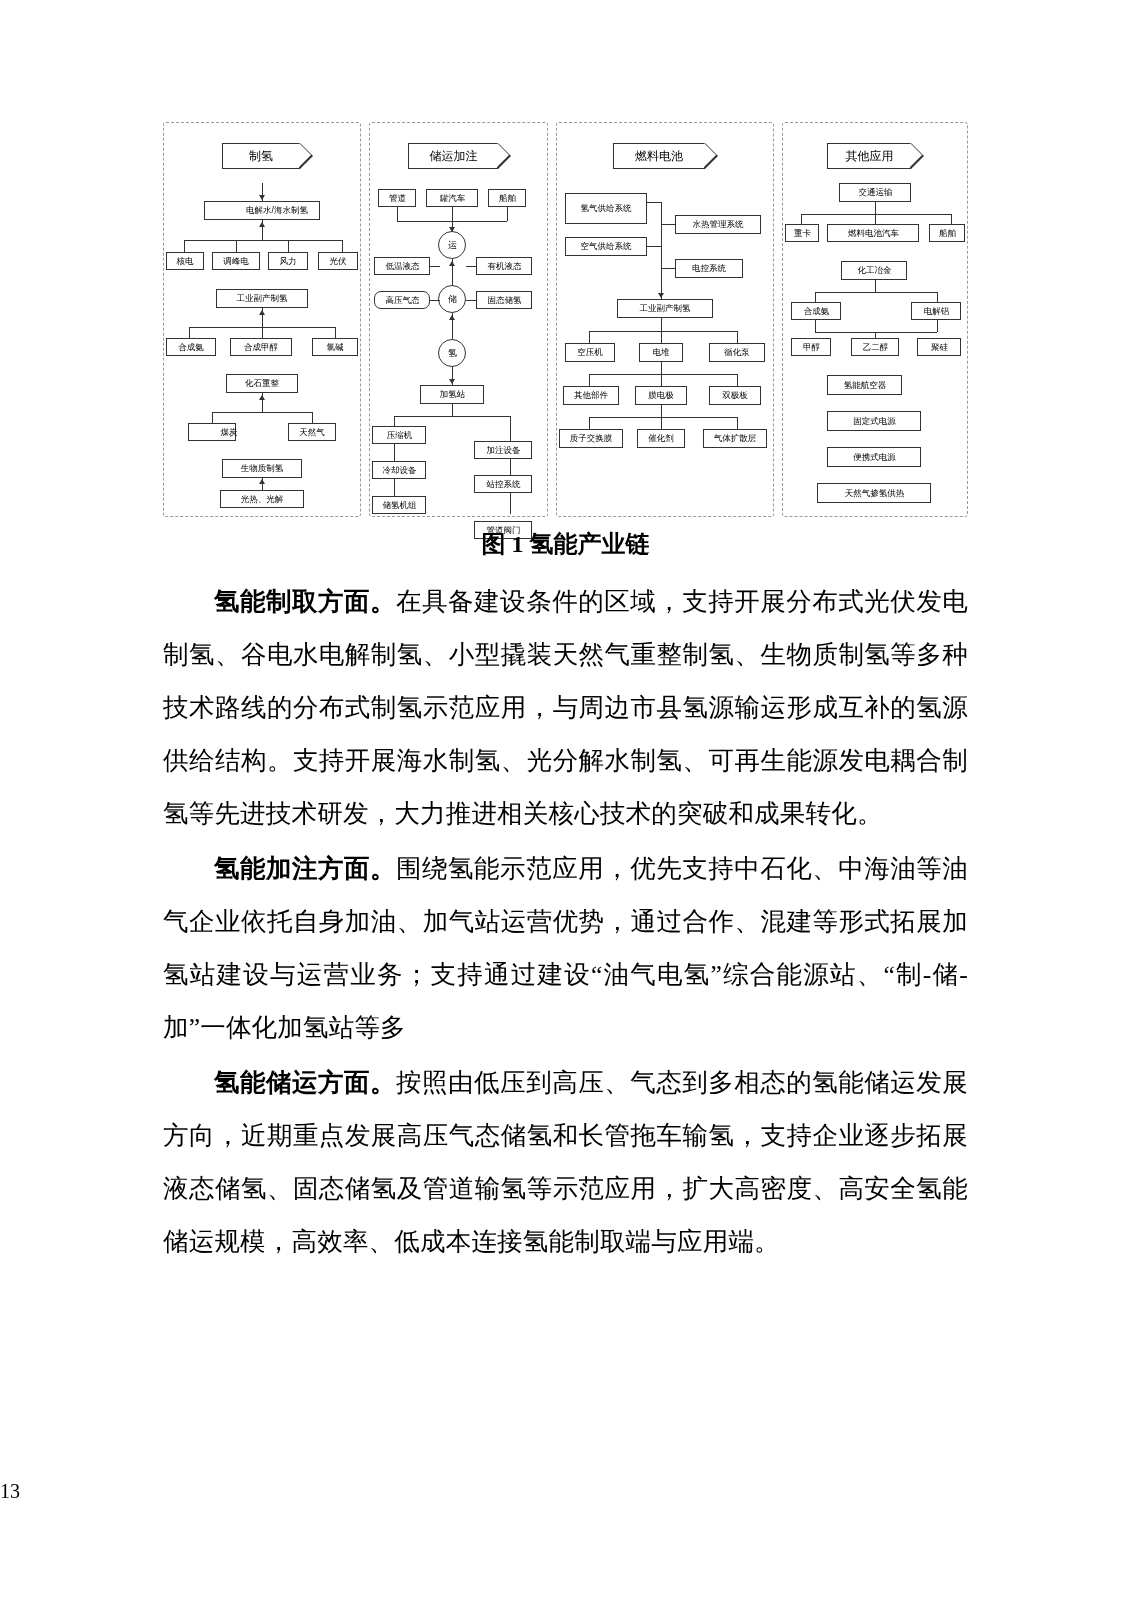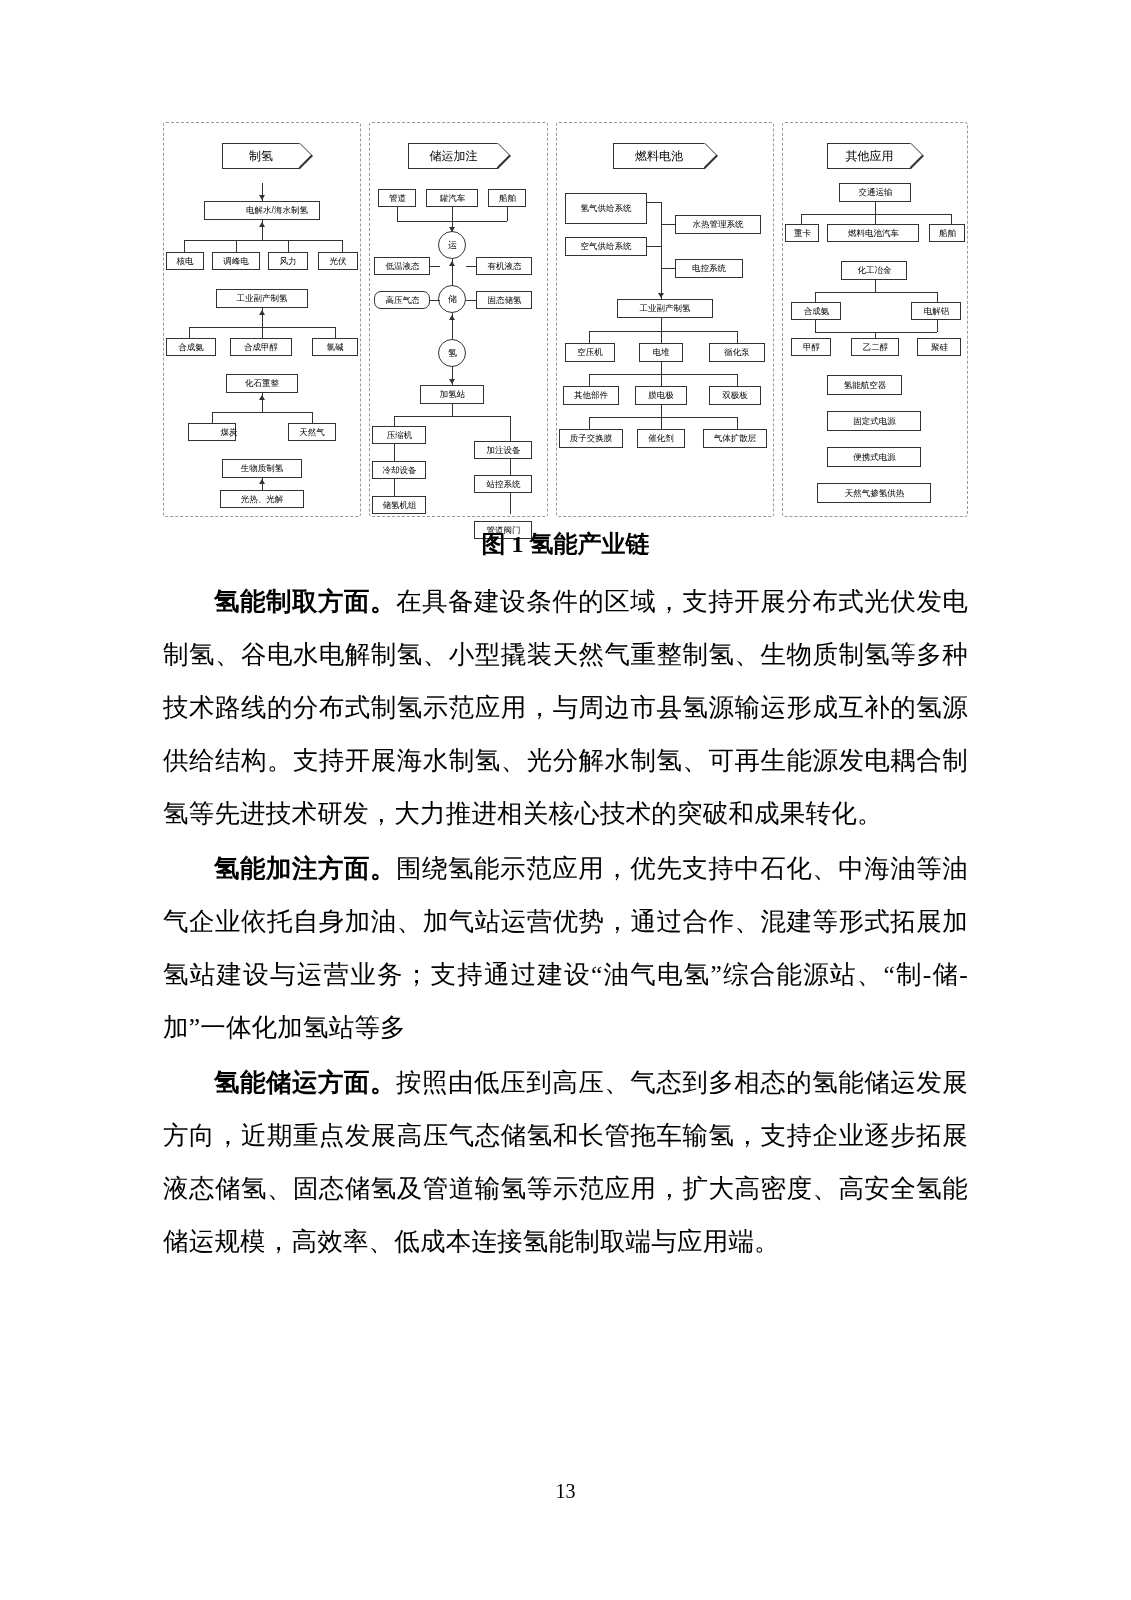--- a/index.html
+++ b/index.html
@@ -138,21 +138,20 @@
     text-indent:51px;
     margin:0 0 2px 0;
     letter-spacing:0.2px;
   }
   .para b { font-weight:bold; }
 
   .pageno {
     position:absolute;
     left:0; top:1480px;
     width:1131px;
-    text-align:center;
     font-size:20px;
   }
 </style>
 </head>
 <body>
 
 <div class="page">
 
   <div class="figure">
 

